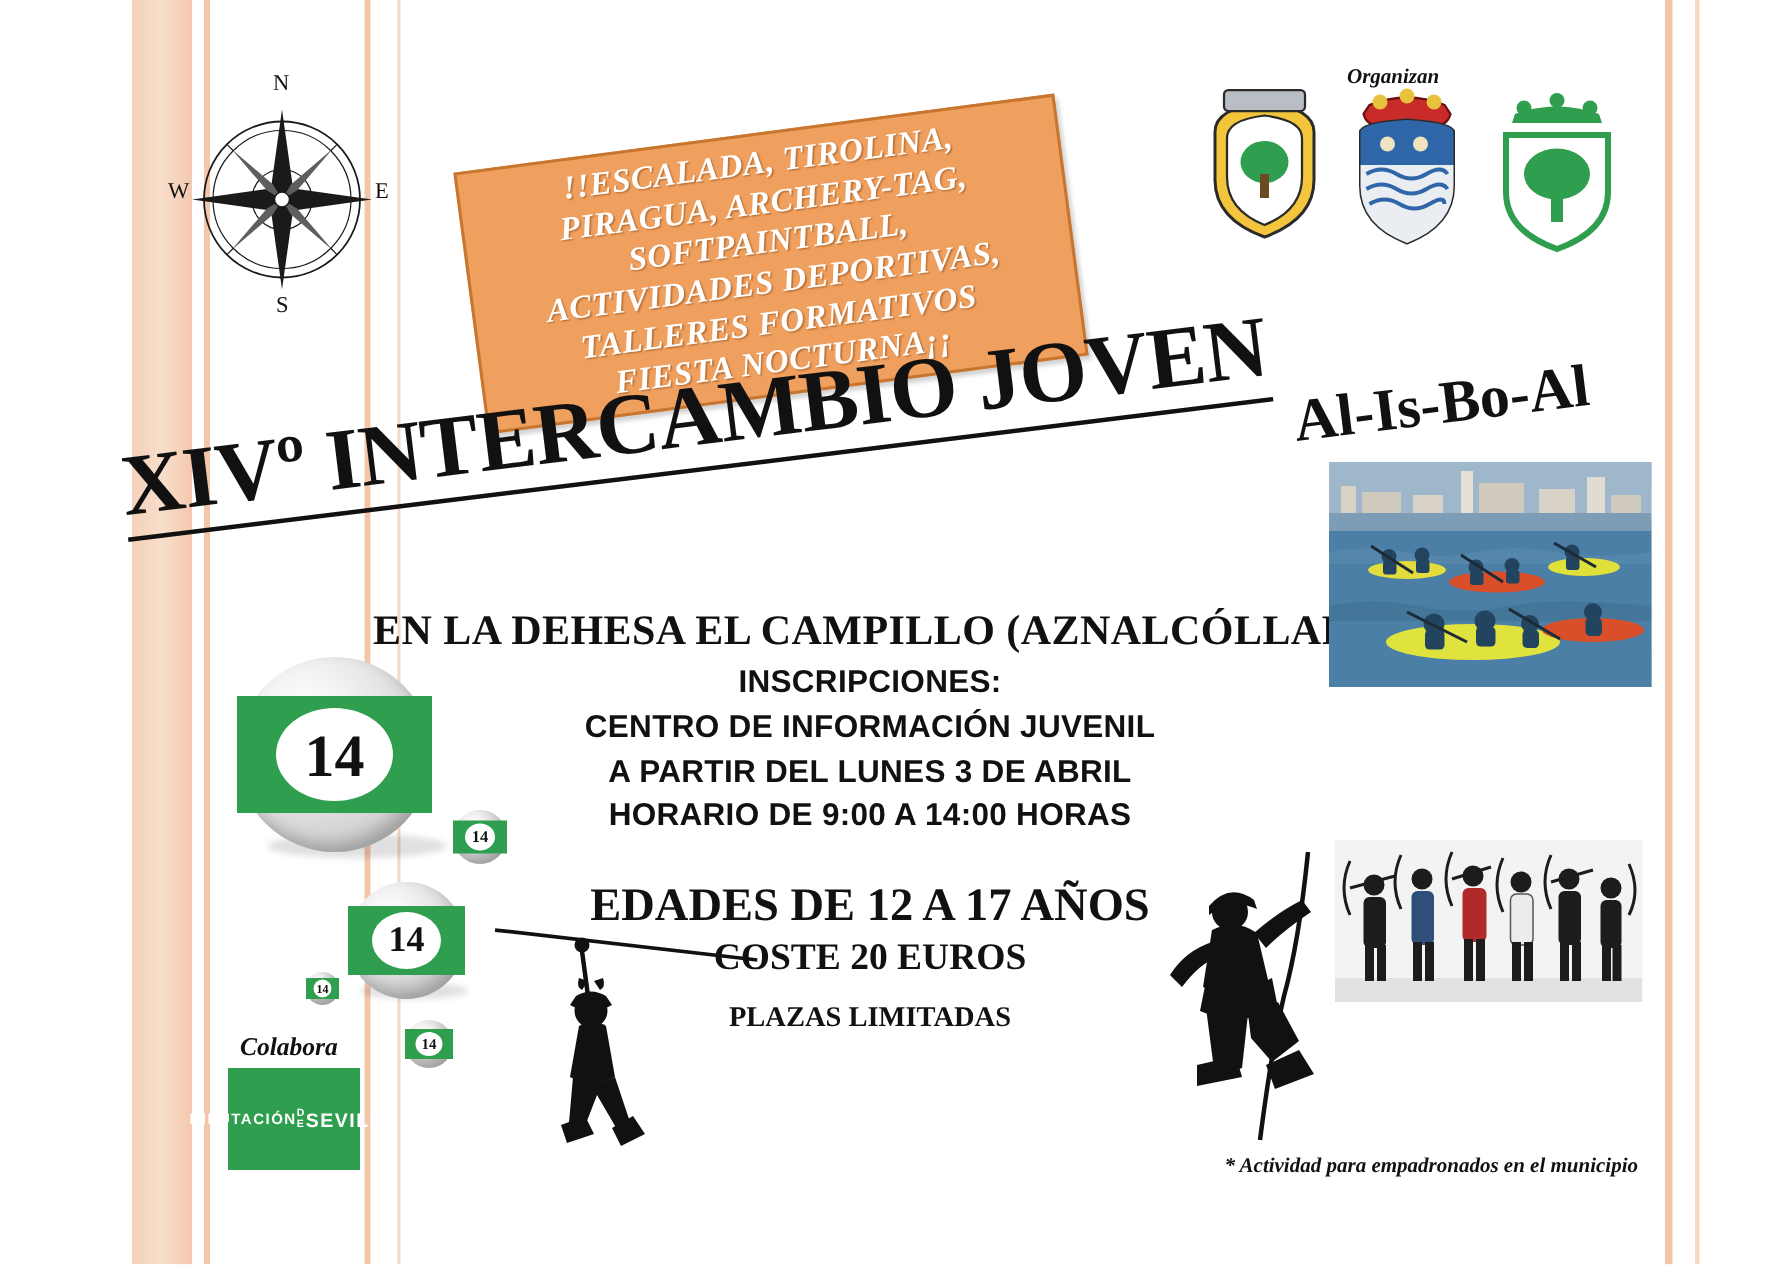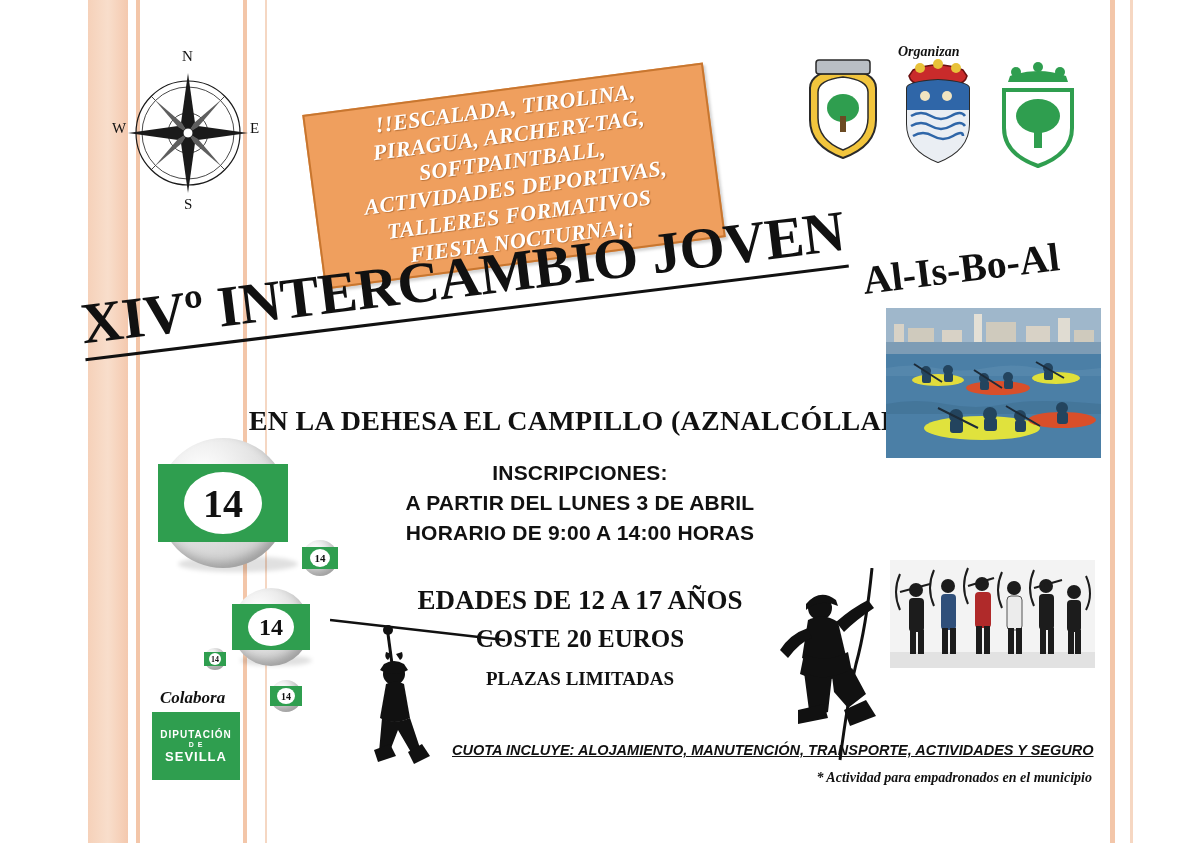--- a/index.html
+++ b/index.html
@@ -148,31 +148,31 @@
     font-family: "Liberation Serif", serif;
     font-weight: bold;
     white-space: nowrap;
   }
   #line-dates { left: 280px; top: 355px; width: 600px; font-size: 32px; letter-spacing: .5px; }
   #line-place { left: 230px; top: 405px; width: 700px; font-size: 28px; letter-spacing: .3px; }
 
   #insc-block {
     position: absolute;
     left: 330px;
-    top: 458px;
+    top: 440px;
     width: 500px;
     text-align: center;
     color: #111;
     font-family: "Liberation Sans", sans-serif;
     font-weight: bold;
     font-size: 21px;
     line-height: 1.42;
     letter-spacing: .2px;
   }
-  #line-edades { left: 330px; top: 585px; width: 500px; font-size: 27px; }
+  #line-edades { left: 330px; top: 585px; width: 500px; font-size: 31px; }
   #line-coste  { left: 330px; top: 625px; width: 500px; font-size: 25px; }
   #line-plazas { left: 330px; top: 668px; width: 500px; font-size: 19px; }
 
   #footer-note {
     position: absolute;
     left: 452px;
     top: 742px;
     width: 640px;
     text-align: center;
     font-family: "Liberation Sans", sans-serif;
@@ -253,21 +253,21 @@
   }
   #dipu-logo {
     position: absolute;
     left: 152px;
     top: 712px;
     width: 88px;
     height: 68px;
     background: #2f9e4f;
     color: #ffffff;
     display: flex;
-    flex-direction: column;
+    flex-direction: row;
     align-items: center;
     justify-content: center;
     font-family: "Liberation Sans", sans-serif;
     font-weight: bold;
     letter-spacing: 1px;
   }
   #dipu-logo .l1 { font-size: 10px; }
   #dipu-logo .l2 { font-size: 7px; margin: 1px 0;}
   #dipu-logo .l3 { font-size: 13px; }
 
@@ -377,29 +377,29 @@
 
   <div id="title-main">
     <span class="underline-span">XIVº INTERCAMBIO JOVEN</span>
   </div>
   <div id="title-suffix">Al-Is-Bo-Al</div>
 
   <div class="ctext" id="line-place">EN LA DEHESA EL CAMPILLO (AZNALCÓLLAR)</div>
 
   <div id="insc-block">
     <div>INSCRIPCIONES:</div>
+    <div>CENTRO DE INFORMACIÓN JUVENIL</div>
     <div>A PARTIR DEL LUNES 3 DE ABRIL</div>
     <div>HORARIO DE 9:00 A 14:00 HORAS</div>
   </div>
 
   <div class="ctext" id="line-edades">EDADES  DE 12 A 17 AÑOS</div>
   <div class="ctext" id="line-coste">COSTE 20 EUROS</div>
   <div class="ctext" id="line-plazas">PLAZAS LIMITADAS</div>
 
-  <div id="footer-note">CUOTA INCLUYE: ALOJAMIENTO, MANUTENCIÓN, TRANSPORTE, ACTIVIDADES Y SEGURO</div>
   <div id="footer-note2">* Actividad para empadronados en el municipio</div>
 
   <div class="photo" id="photo-kayak">
     <svg width="215" height="150" viewBox="0 0 215 150" xmlns="http://www.w3.org/2000/svg">
       <rect width="215" height="150" fill="#4f82a8"></rect>
       <rect width="215" height="34" fill="#9fb7cb"></rect>
       <rect y="34" width="215" height="12" fill="#7d9cb5"></rect>
 
       <rect x="8" y="16" width="10" height="18" fill="#d8d2c6"></rect>
       <rect x="22" y="20" width="26" height="14" fill="#cfcabd"></rect>

